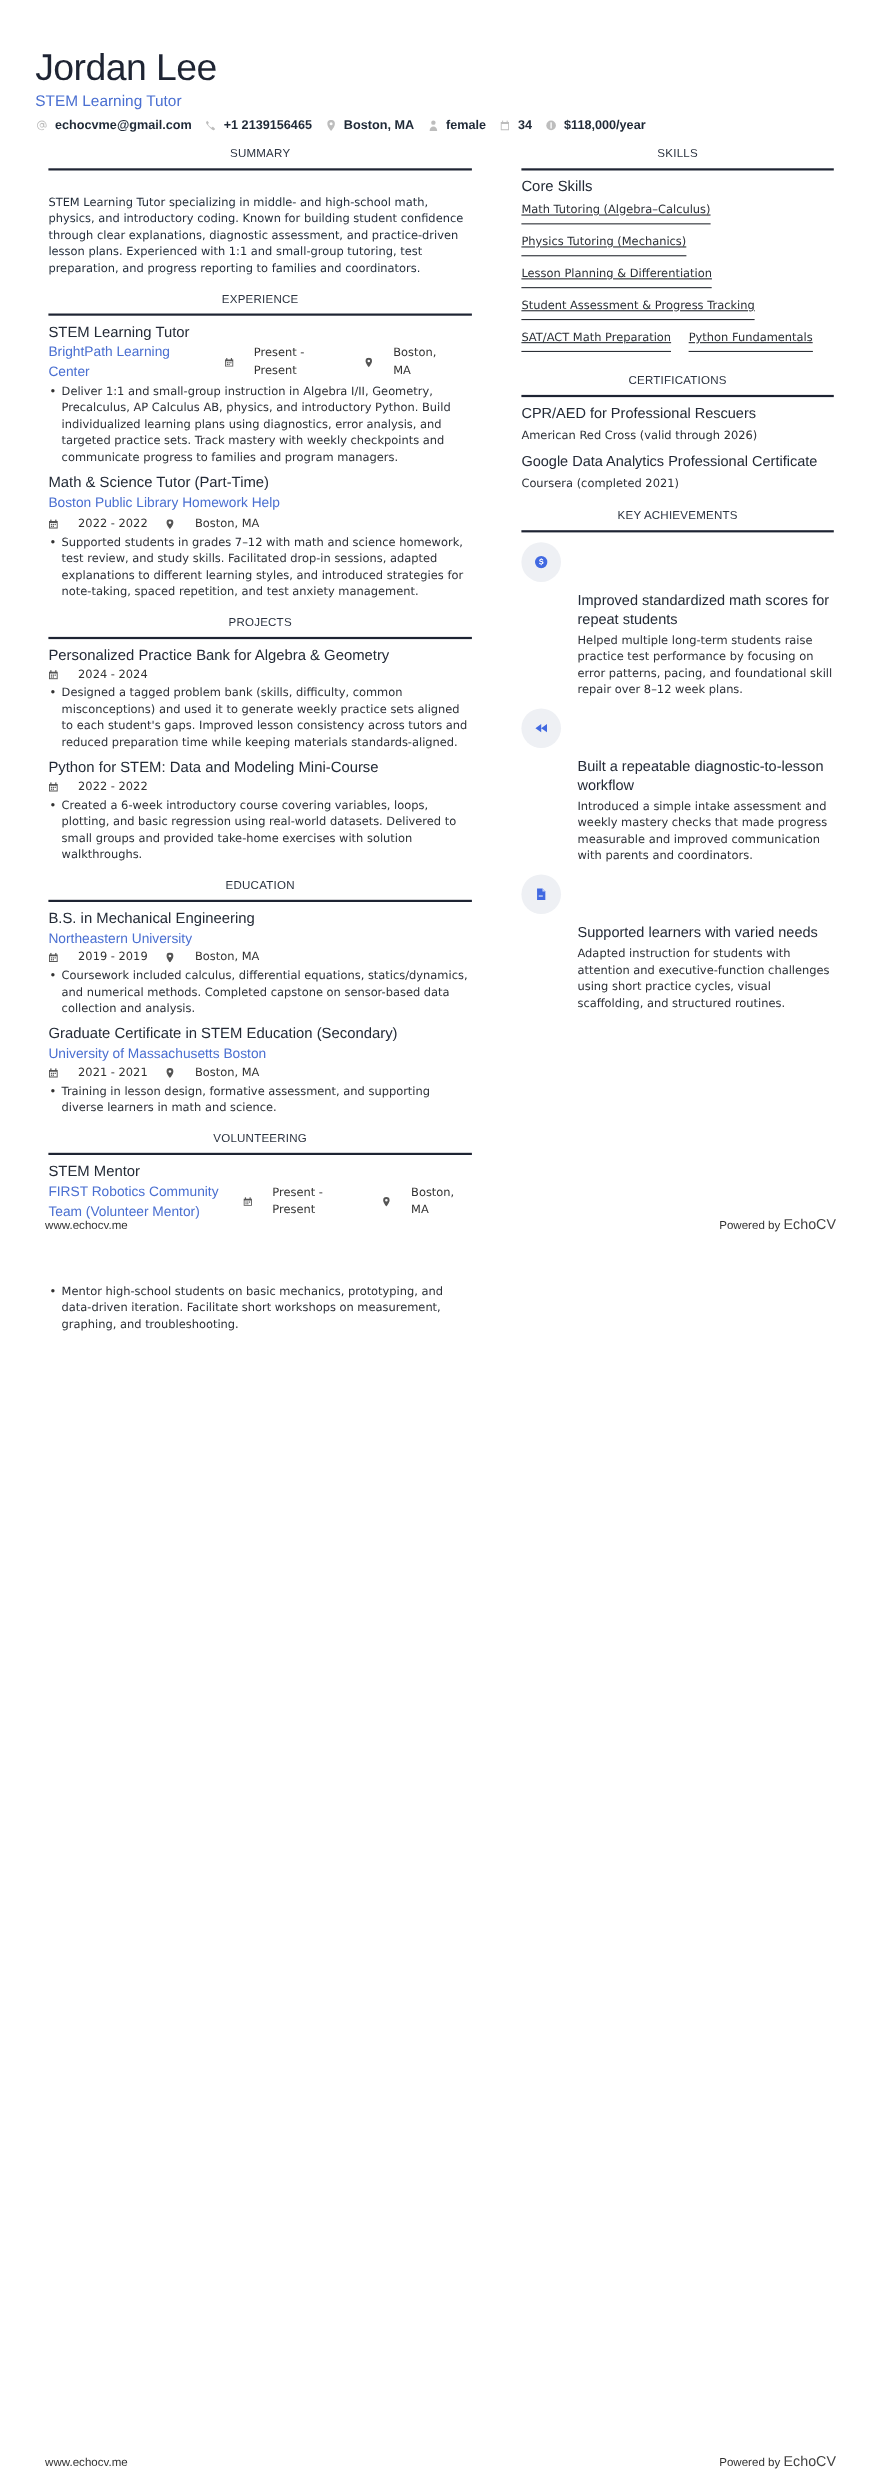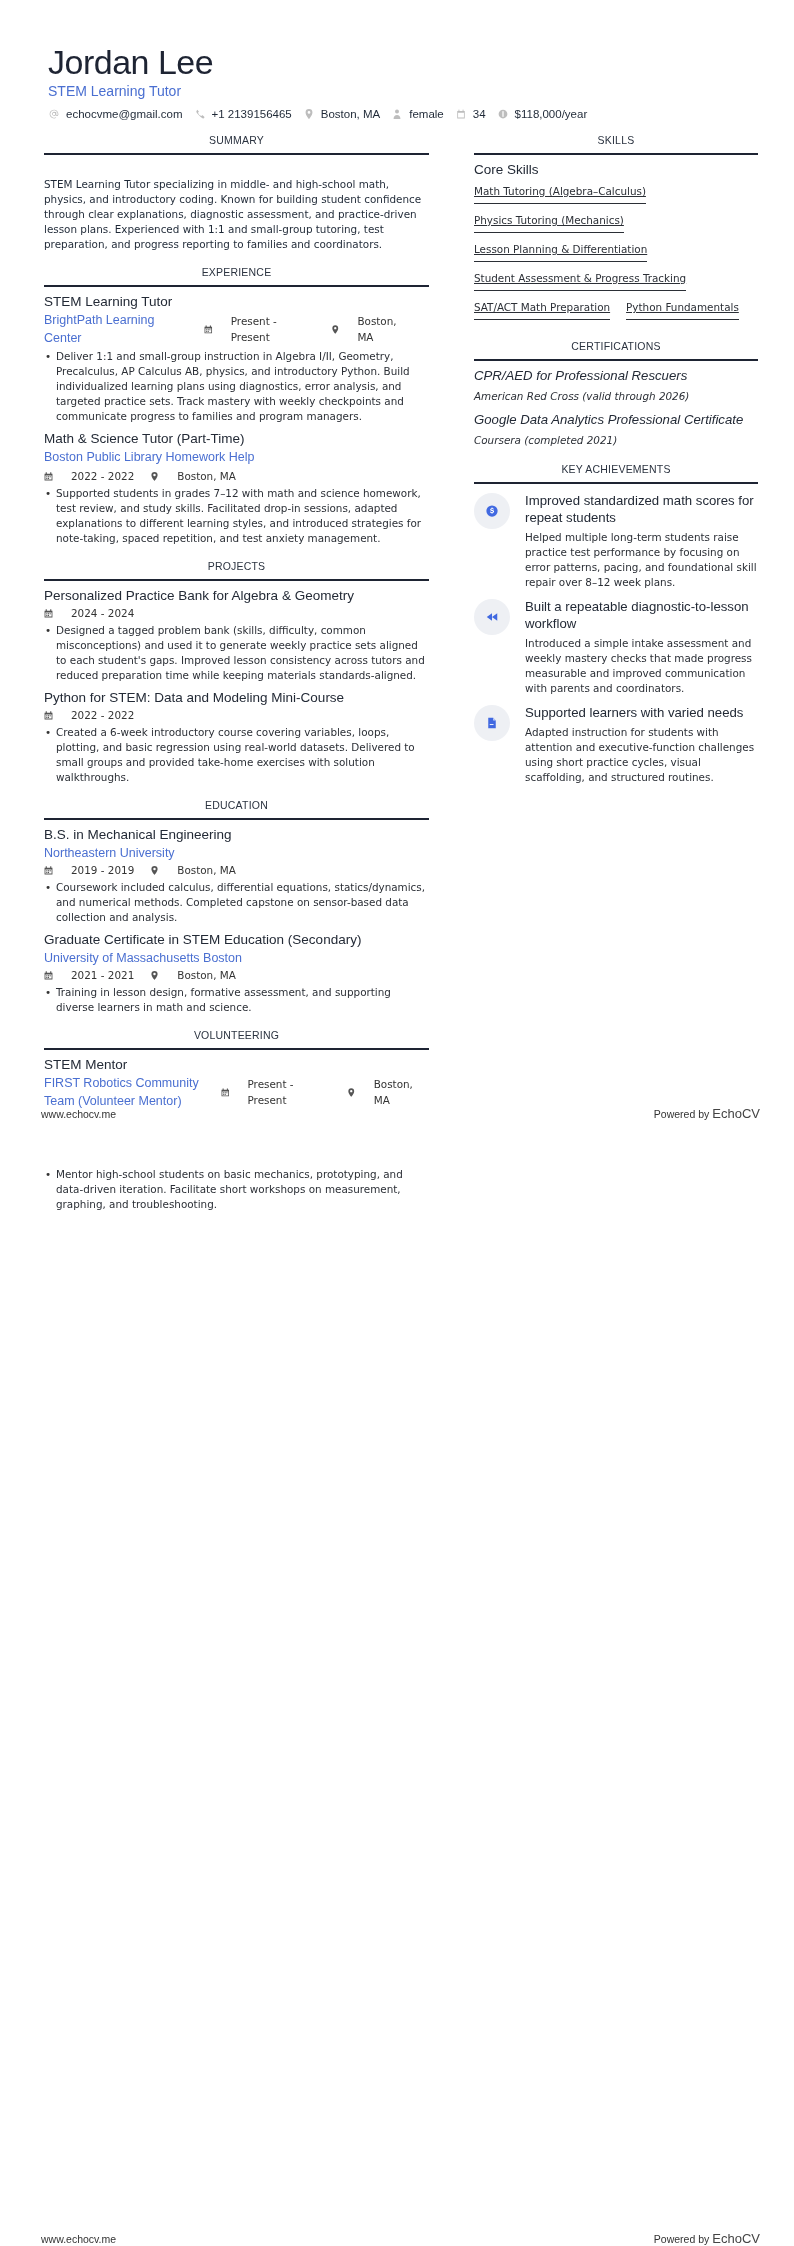--- a/index.html
+++ b/index.html
@@ -2,25 +2,25 @@
 <html><head>
 <meta charset="utf-8">
 <style>
   * { box-sizing: border-box; margin: 0; padding: 0; }
   html, body { width: 794px; background: #ffffff; }
   body { font-family: "DejaVu Sans", sans-serif; color: #1f2937; position: relative; height: 2246px; overflow: hidden; }
   .page { position: absolute; left: 0; width: 794px; }
   .page1 { top: 0; height: 1123px; }
   .page2 { top: 1123px; height: 1123px; }
 
-  .header { position: absolute; left: 48px; top: 42px; }
+  .header { position: absolute; left: 32px; top: 42px; }
   .name { font-family: "Liberation Sans", sans-serif; font-size: 34px; font-weight: 400; color: #1e2433; letter-spacing: -0.5px; line-height: 40px; }
   .role { font-family: "Liberation Sans", sans-serif; font-size: 14px; color: #4a6fd1; line-height: 18px; margin-top: 0px; }
   .contacts { display: flex; align-items: center; margin-top: 8px; font-size: 11px; color: #1f2937; }
-  .contact { display: flex; align-items: center; margin-right: 11px; }
+  .contact { display: flex; align-items: center; margin-right: 11px; font-weight: bold; }
   .contact .ic { width: 12px; height: 12px; margin-right: 6px; display: inline-flex; align-items: center; justify-content: center; }
   .contact .ic svg { width: 10px; height: 10px; fill: #bdbdbd; }
   .contact span.txt { font-family: "Liberation Sans", sans-serif; font-size: 11.5px; }
 
   .col-left { position: absolute; left: 44px; width: 385px; }
   .col-right { position: absolute; left: 474px; width: 284px; }
 
   .sec-title { font-family: "Liberation Sans", sans-serif; font-size: 10.5px; color: #2b3340; letter-spacing: 0.2px; padding-bottom: 7px; border-bottom: 2.5px solid #1e2433; text-transform: uppercase; text-align: center; }
   .body-text { font-size: 10.4px; line-height: 15px; color: #1f2937; margin-top: 22px; }
 
@@ -35,28 +35,28 @@
   .bullets { list-style: none; margin-top: 2px; }
   .bullets li { position: relative; padding-left: 12px; font-size: 10.4px; line-height: 15px; color: #2b2f36; }
   .bullets li::before { content: "•"; position: absolute; left: 1px; top: 0; color: #333; }
 
   .section { margin-bottom: 14px; }
 
   .skill-group { font-family: "Liberation Sans", sans-serif; font-size: 13.5px; color: #232a36; margin-top: 6px; line-height: 18px; }
   .skills { display: flex; flex-wrap: wrap; margin-top: 2px; }
   .skill { font-size: 10.4px; color: #2b2f36; padding: 4px 0 5px 0; border-bottom: 1.5px solid #2b2f36; margin-right: 16px; margin-bottom: 6px; line-height: 13px; text-decoration: underline; }
 
-  .cert { margin-top: 6px; font-style: italic; }
+  .cert { margin-top: 6px; }
   .cert-title { font-family: "Liberation Sans", sans-serif; font-size: 13.2px; color: #232a36; line-height: 18px; }
   .cert-sub { font-size: 10.4px; color: #2b2f36; line-height: 17px; margin-top: 3px; }
 
   .ach { display: flex; margin-top: 8px; }
   .ach-icon { width: 36px; height: 36px; border-radius: 50%; background: #eef0f4; flex: 0 0 36px; display: flex; align-items: center; justify-content: center; margin-right: 15px; margin-top: 1px; }
   .ach-icon svg { width: 12px; height: 12px; fill: #4169e1; }
-  .ach-body { flex: 1; }
+  .ach-body { flex: 1; margin-top: 45px; }
   .ach-title { font-family: "Liberation Sans", sans-serif; font-size: 13.2px; color: #232a36; line-height: 17px; }
   .ach-desc { font-size: 10.4px; color: #2b2f36; line-height: 15px; margin-top: 4px; }
 
   .footer { position: absolute; left: 41px; right: 34px; display: flex; justify-content: space-between; align-items: baseline; font-family: "Liberation Sans", sans-serif; }
   .footer .site { font-size: 10.5px; color: #333; text-align: right; }
   .footer .pw { font-size: 10.5px; color: #333; }
   .footer .brand { font-size: 13px; color: #444; margin-left: 3px; }
 
   .langs { display: flex; margin-top: 6px; }
   .lang { width: 185px; margin-right: 11px; }

